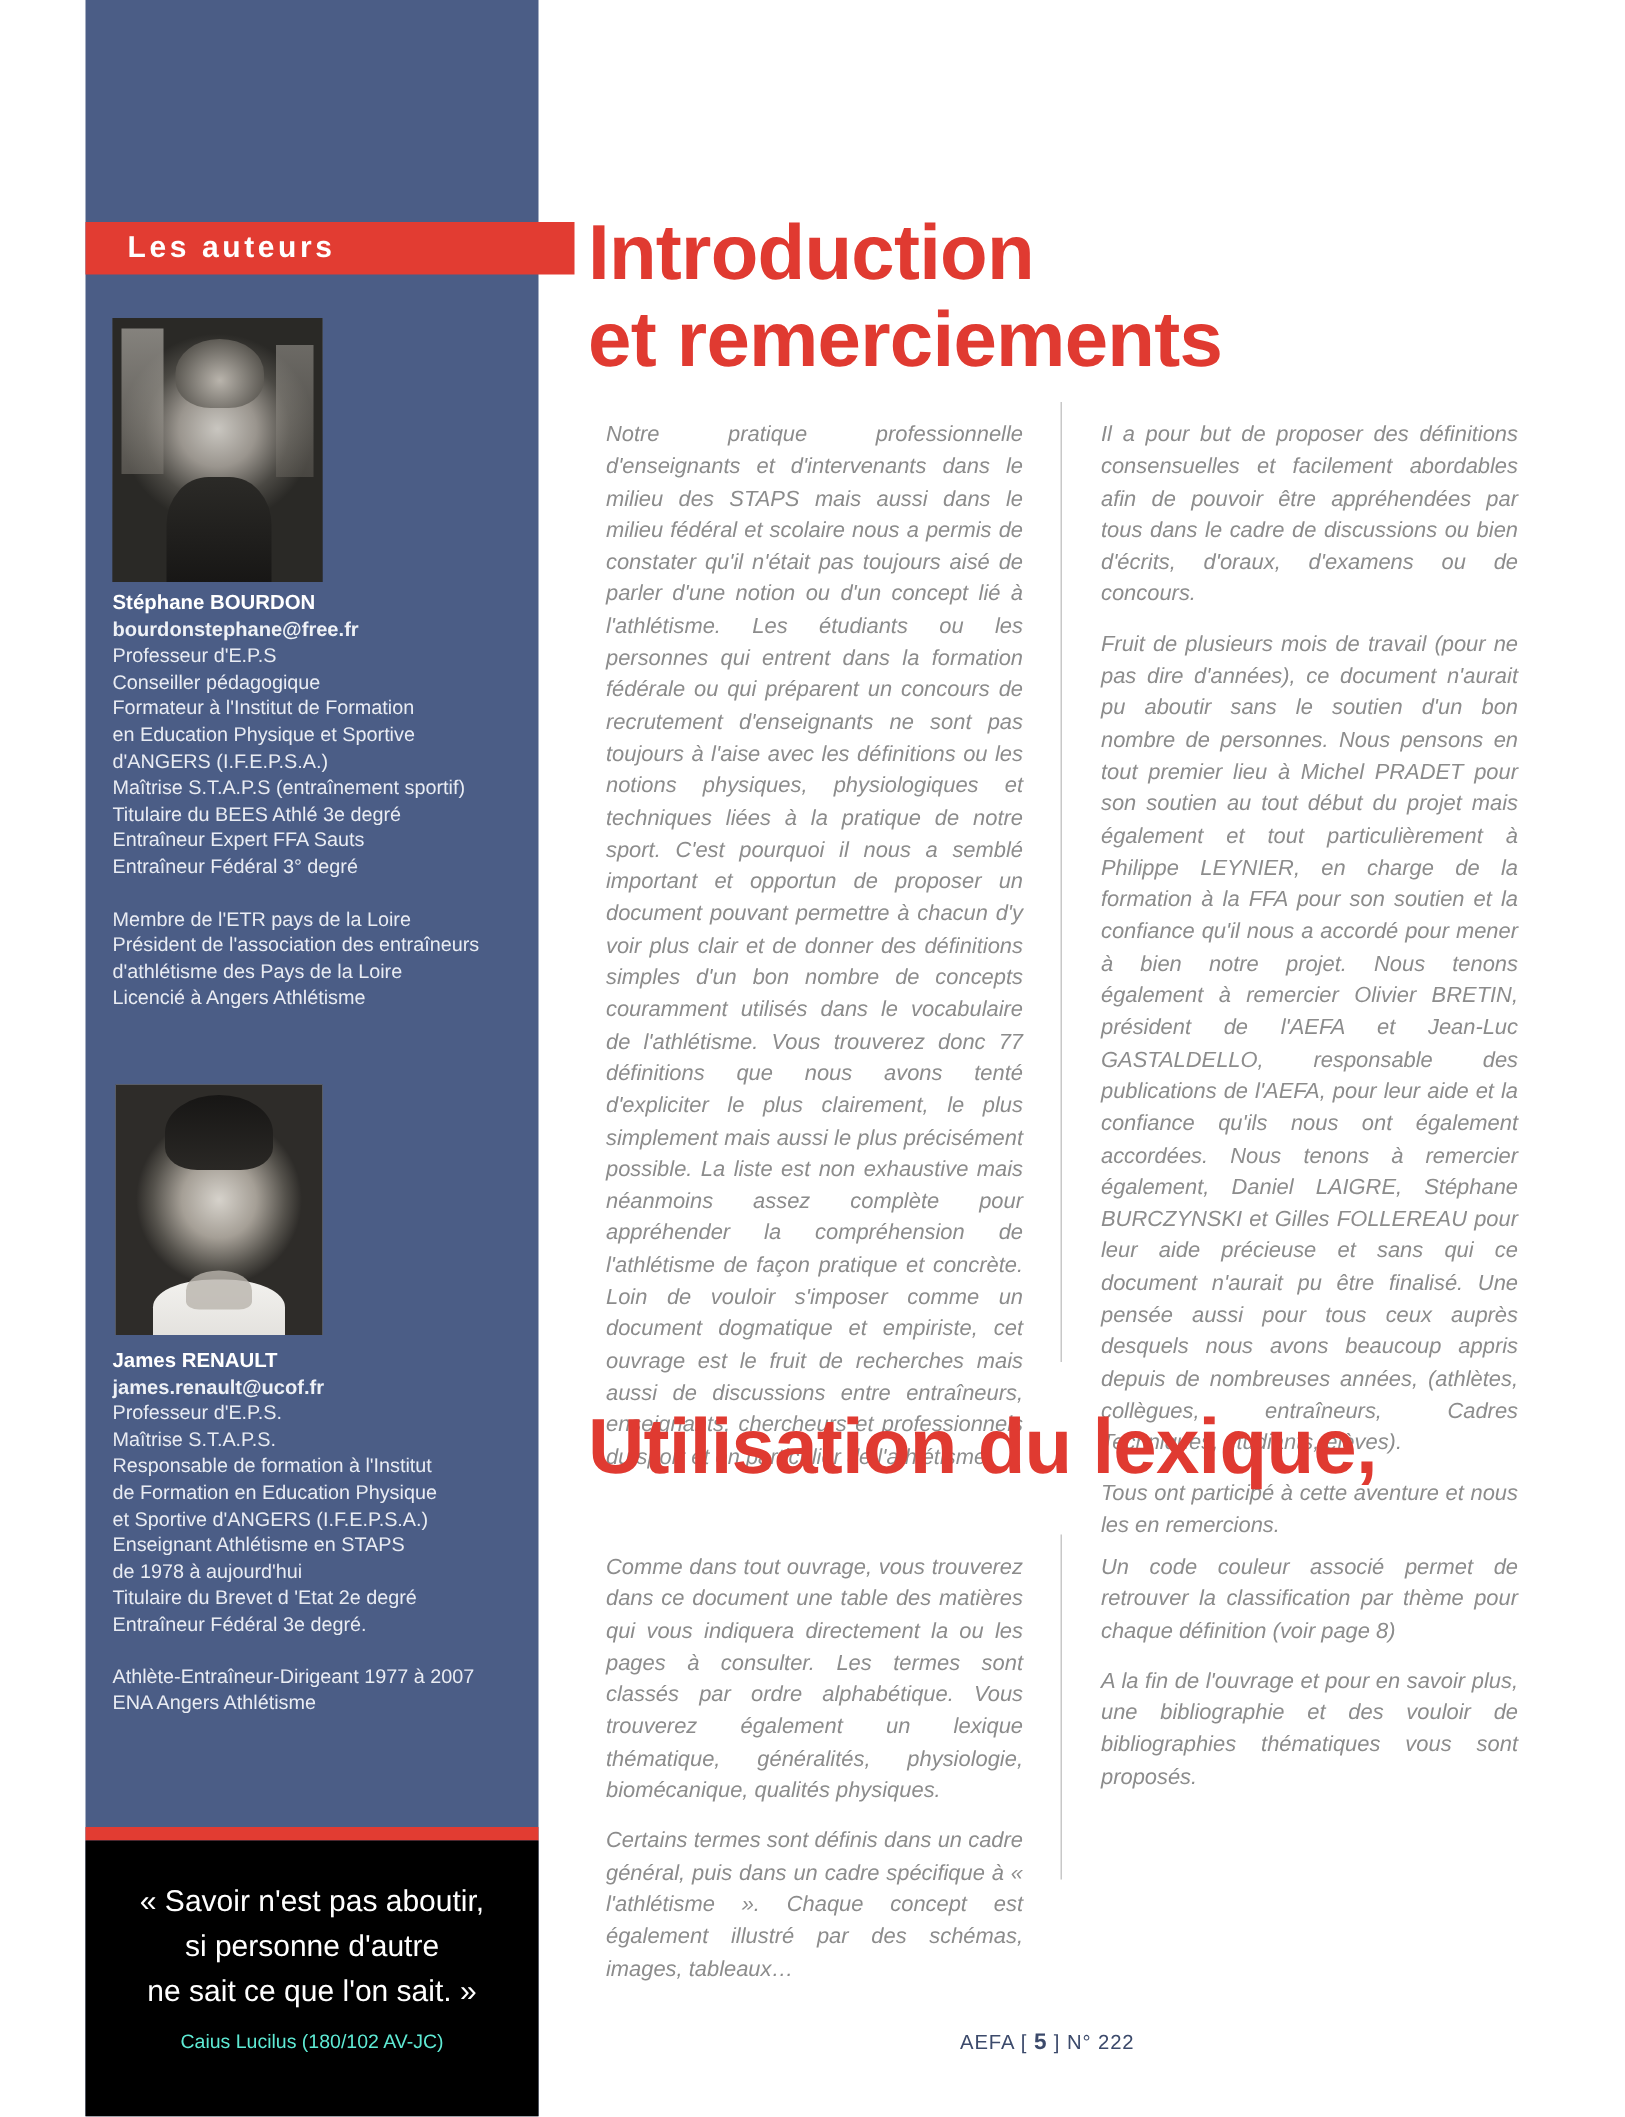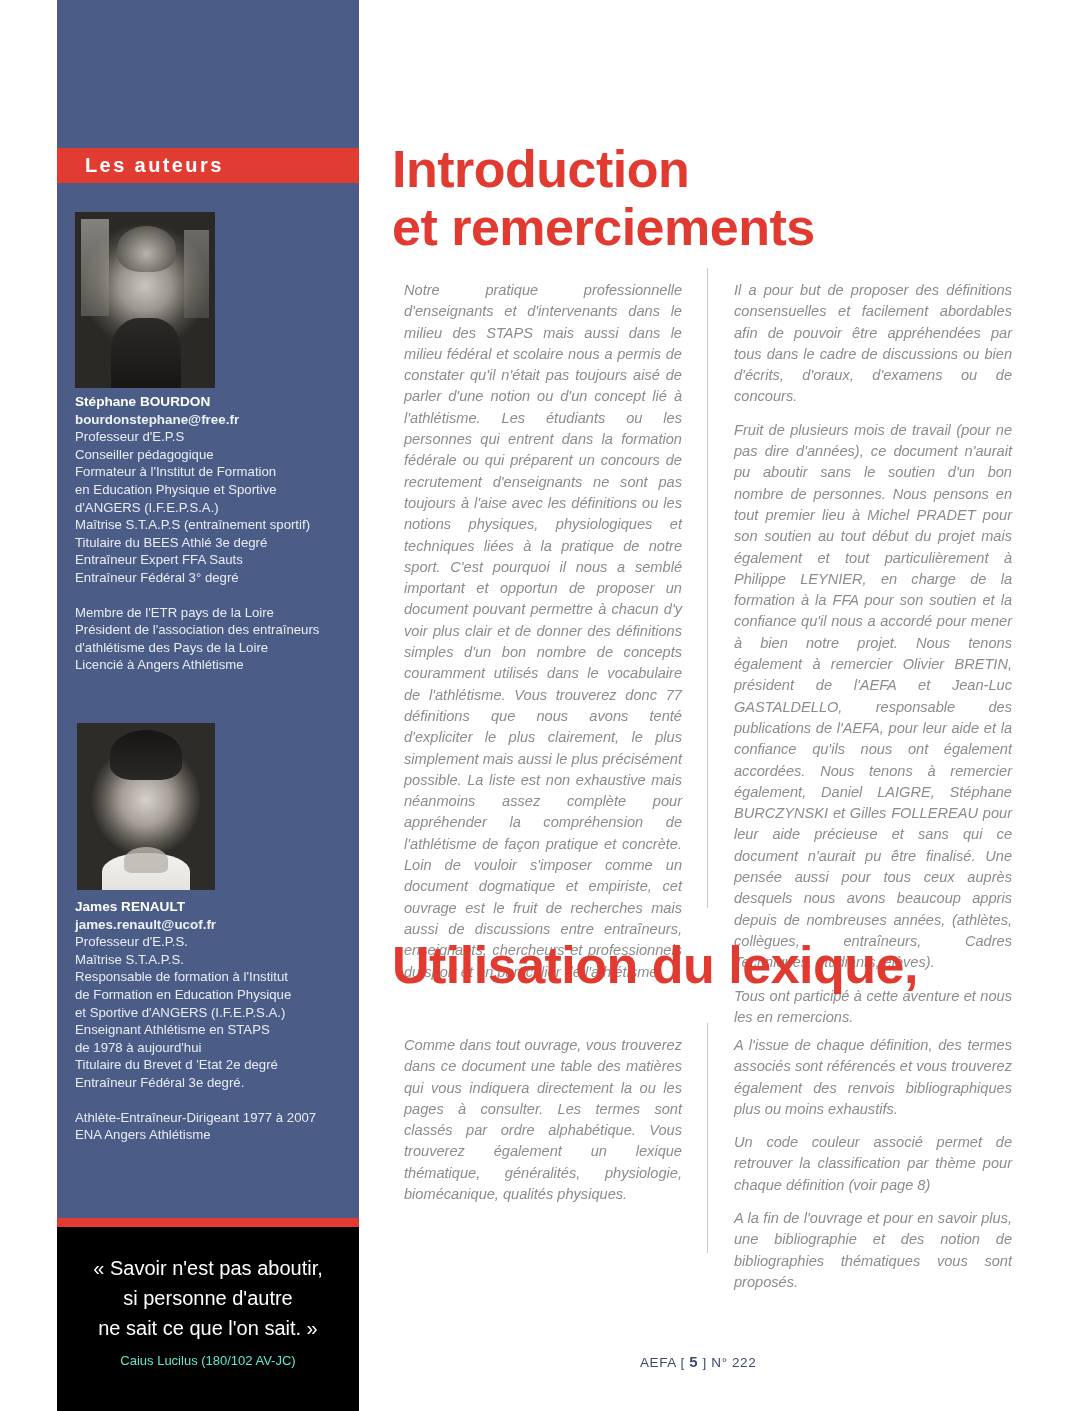--- a/index.html
+++ b/index.html
@@ -24,20 +24,21 @@
     height: 1411px;
     background: #4b5d86;
   }
   #authors-band {
     position: absolute;
     left: 57px;
     top: 148px;
     width: 302px;
     height: 35px;
     background: #e23c32;
+    padding-left: 24px;
   }
   #authors-band .band-label {
     position: absolute;
     left: 28px;
     top: 6px;
     color: #ffffff;
     font-size: 20px;
     font-weight: bold;
     letter-spacing: 2.4px;
   }
@@ -260,26 +261,26 @@
     <p>Fruit de plusieurs mois de travail (pour ne pas dire d'années), ce document n'aurait pu aboutir sans le soutien d'un bon nombre de personnes. Nous pensons en tout premier lieu à Michel PRADET pour son soutien au tout début du projet mais également et tout particulièrement à Philippe LEYNIER, en charge de la formation à la FFA pour son soutien et la confiance qu'il nous a accordé pour mener à bien notre projet. Nous tenons également à remercier Olivier BRETIN, président de l'AEFA et Jean-Luc GASTALDELLO, responsable des publications de l'AEFA, pour leur aide et la confiance qu'ils nous ont également accordées. Nous tenons à remercier également, Daniel LAIGRE, Stéphane BURCZYNSKI et Gilles FOLLEREAU pour leur aide précieuse et sans qui ce document n'aurait pu être finalisé.  Une pensée aussi pour tous ceux auprès desquels nous avons beaucoup appris depuis de nombreuses années, (athlètes, collègues, entraîneurs, Cadres Techniques, étudiants, élèves).</p>
     <p>Tous ont participé à cette aventure et nous les en remercions.</p>
   </div>
 
   <h1 class="headline" id="headline-2" style="margin:0;">Utilisation du lexique,</h1>
 
   <div class="colrule" style="left:315px; top:1023px; height:230px;"></div>
 
   <div class="bodycol" id="lex-col-l">
     <p>Comme dans tout ouvrage, vous trouverez dans ce document une table des matières qui vous indiquera directement la ou les pages à consulter. Les termes sont classés par ordre alphabétique. Vous trouverez également un lexique thématique, généralités, physiologie, biomécanique, qualités physiques.</p>
+    <p>Certains termes sont définis dans un cadre général, puis dans un cadre spécifique à « l'athlétisme ». Chaque concept est également illustré par des schémas, images, tableaux…</p>
   </div>
 
   <div class="bodycol" id="lex-col-r">
-    <p>A l'issue de chaque définition, des termes associés sont référencés et vous trouverez également des renvois bibliographiques plus ou moins exhaustifs.</p>
     <p>Un code couleur associé permet de retrouver la classification par thème pour chaque définition (voir page 8)</p>
-    <p>A la fin de l'ouvrage et pour en savoir plus, une bibliographie et des notion de bibliographies thématiques vous sont proposés.</p>
+    <p>A la fin de l'ouvrage et pour en savoir plus, une bibliographie et des vouloir de bibliographies thématiques vous sont proposés.</p>
   </div>
 
   <div id="footer">
     <span>AEFA</span>
     <span class="brk">[</span>
     <span class="pagenum">5</span>
     <span class="brk">]</span>
     <span>N° 222</span>
   </div>
 

